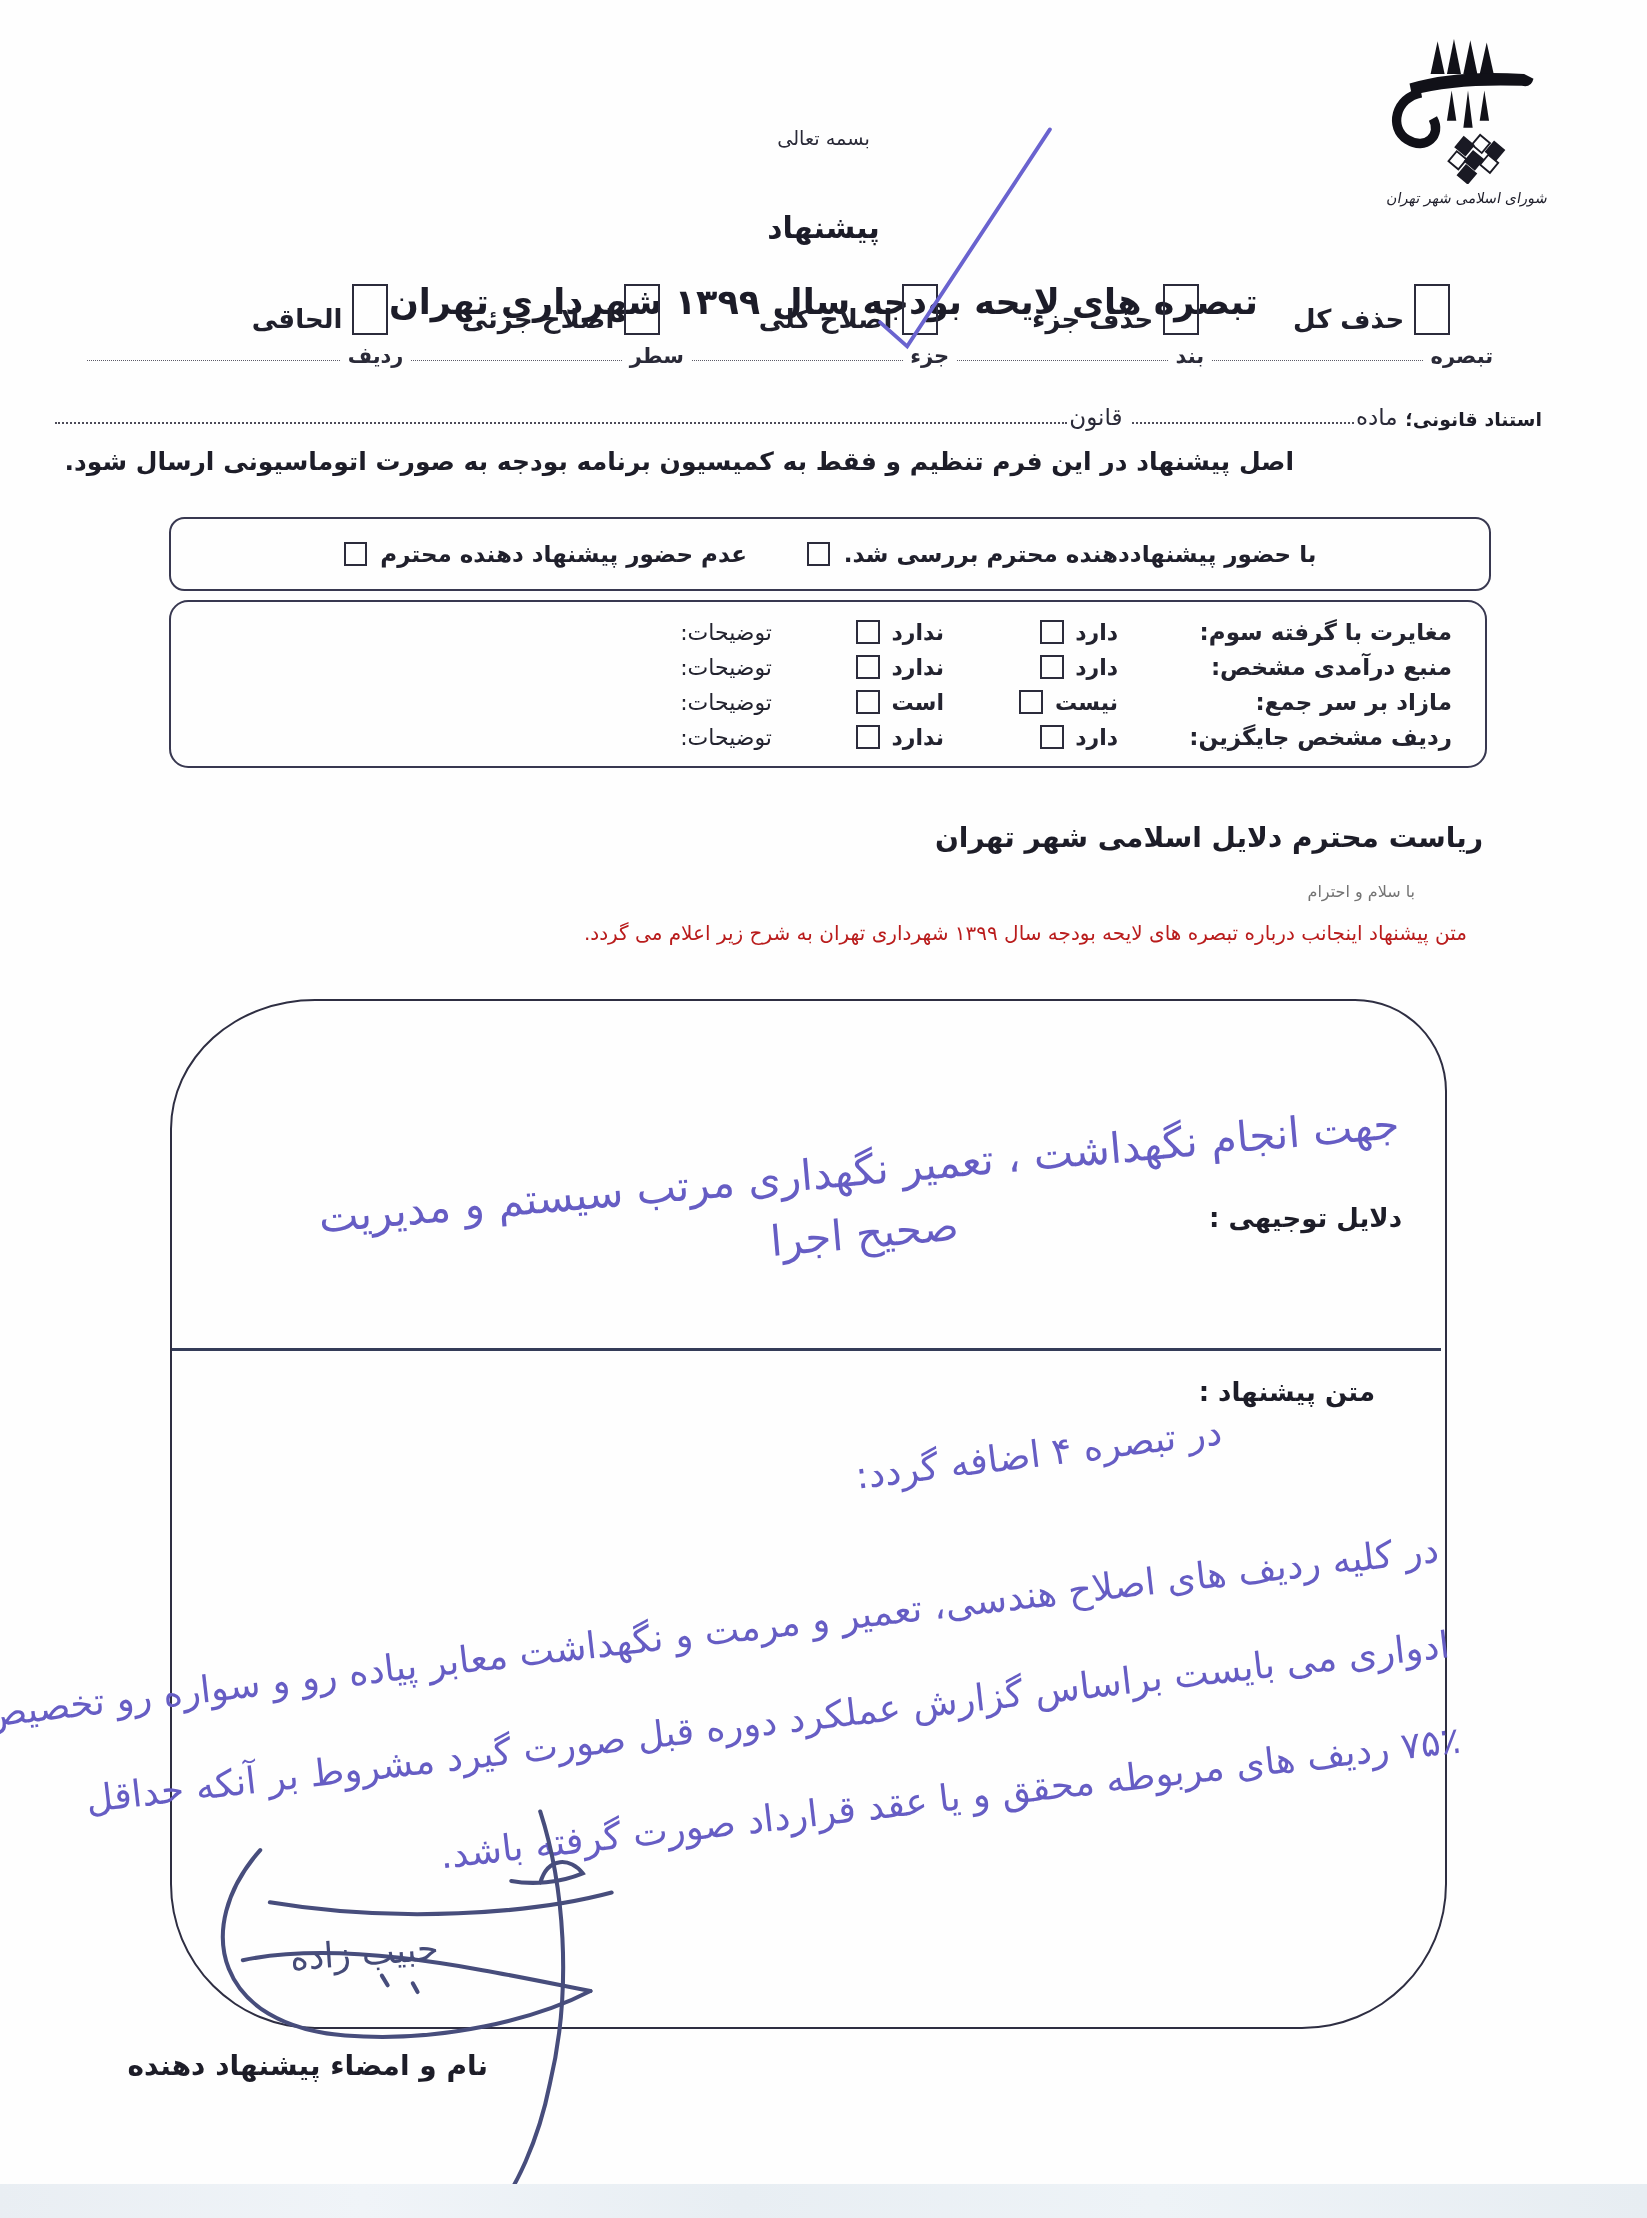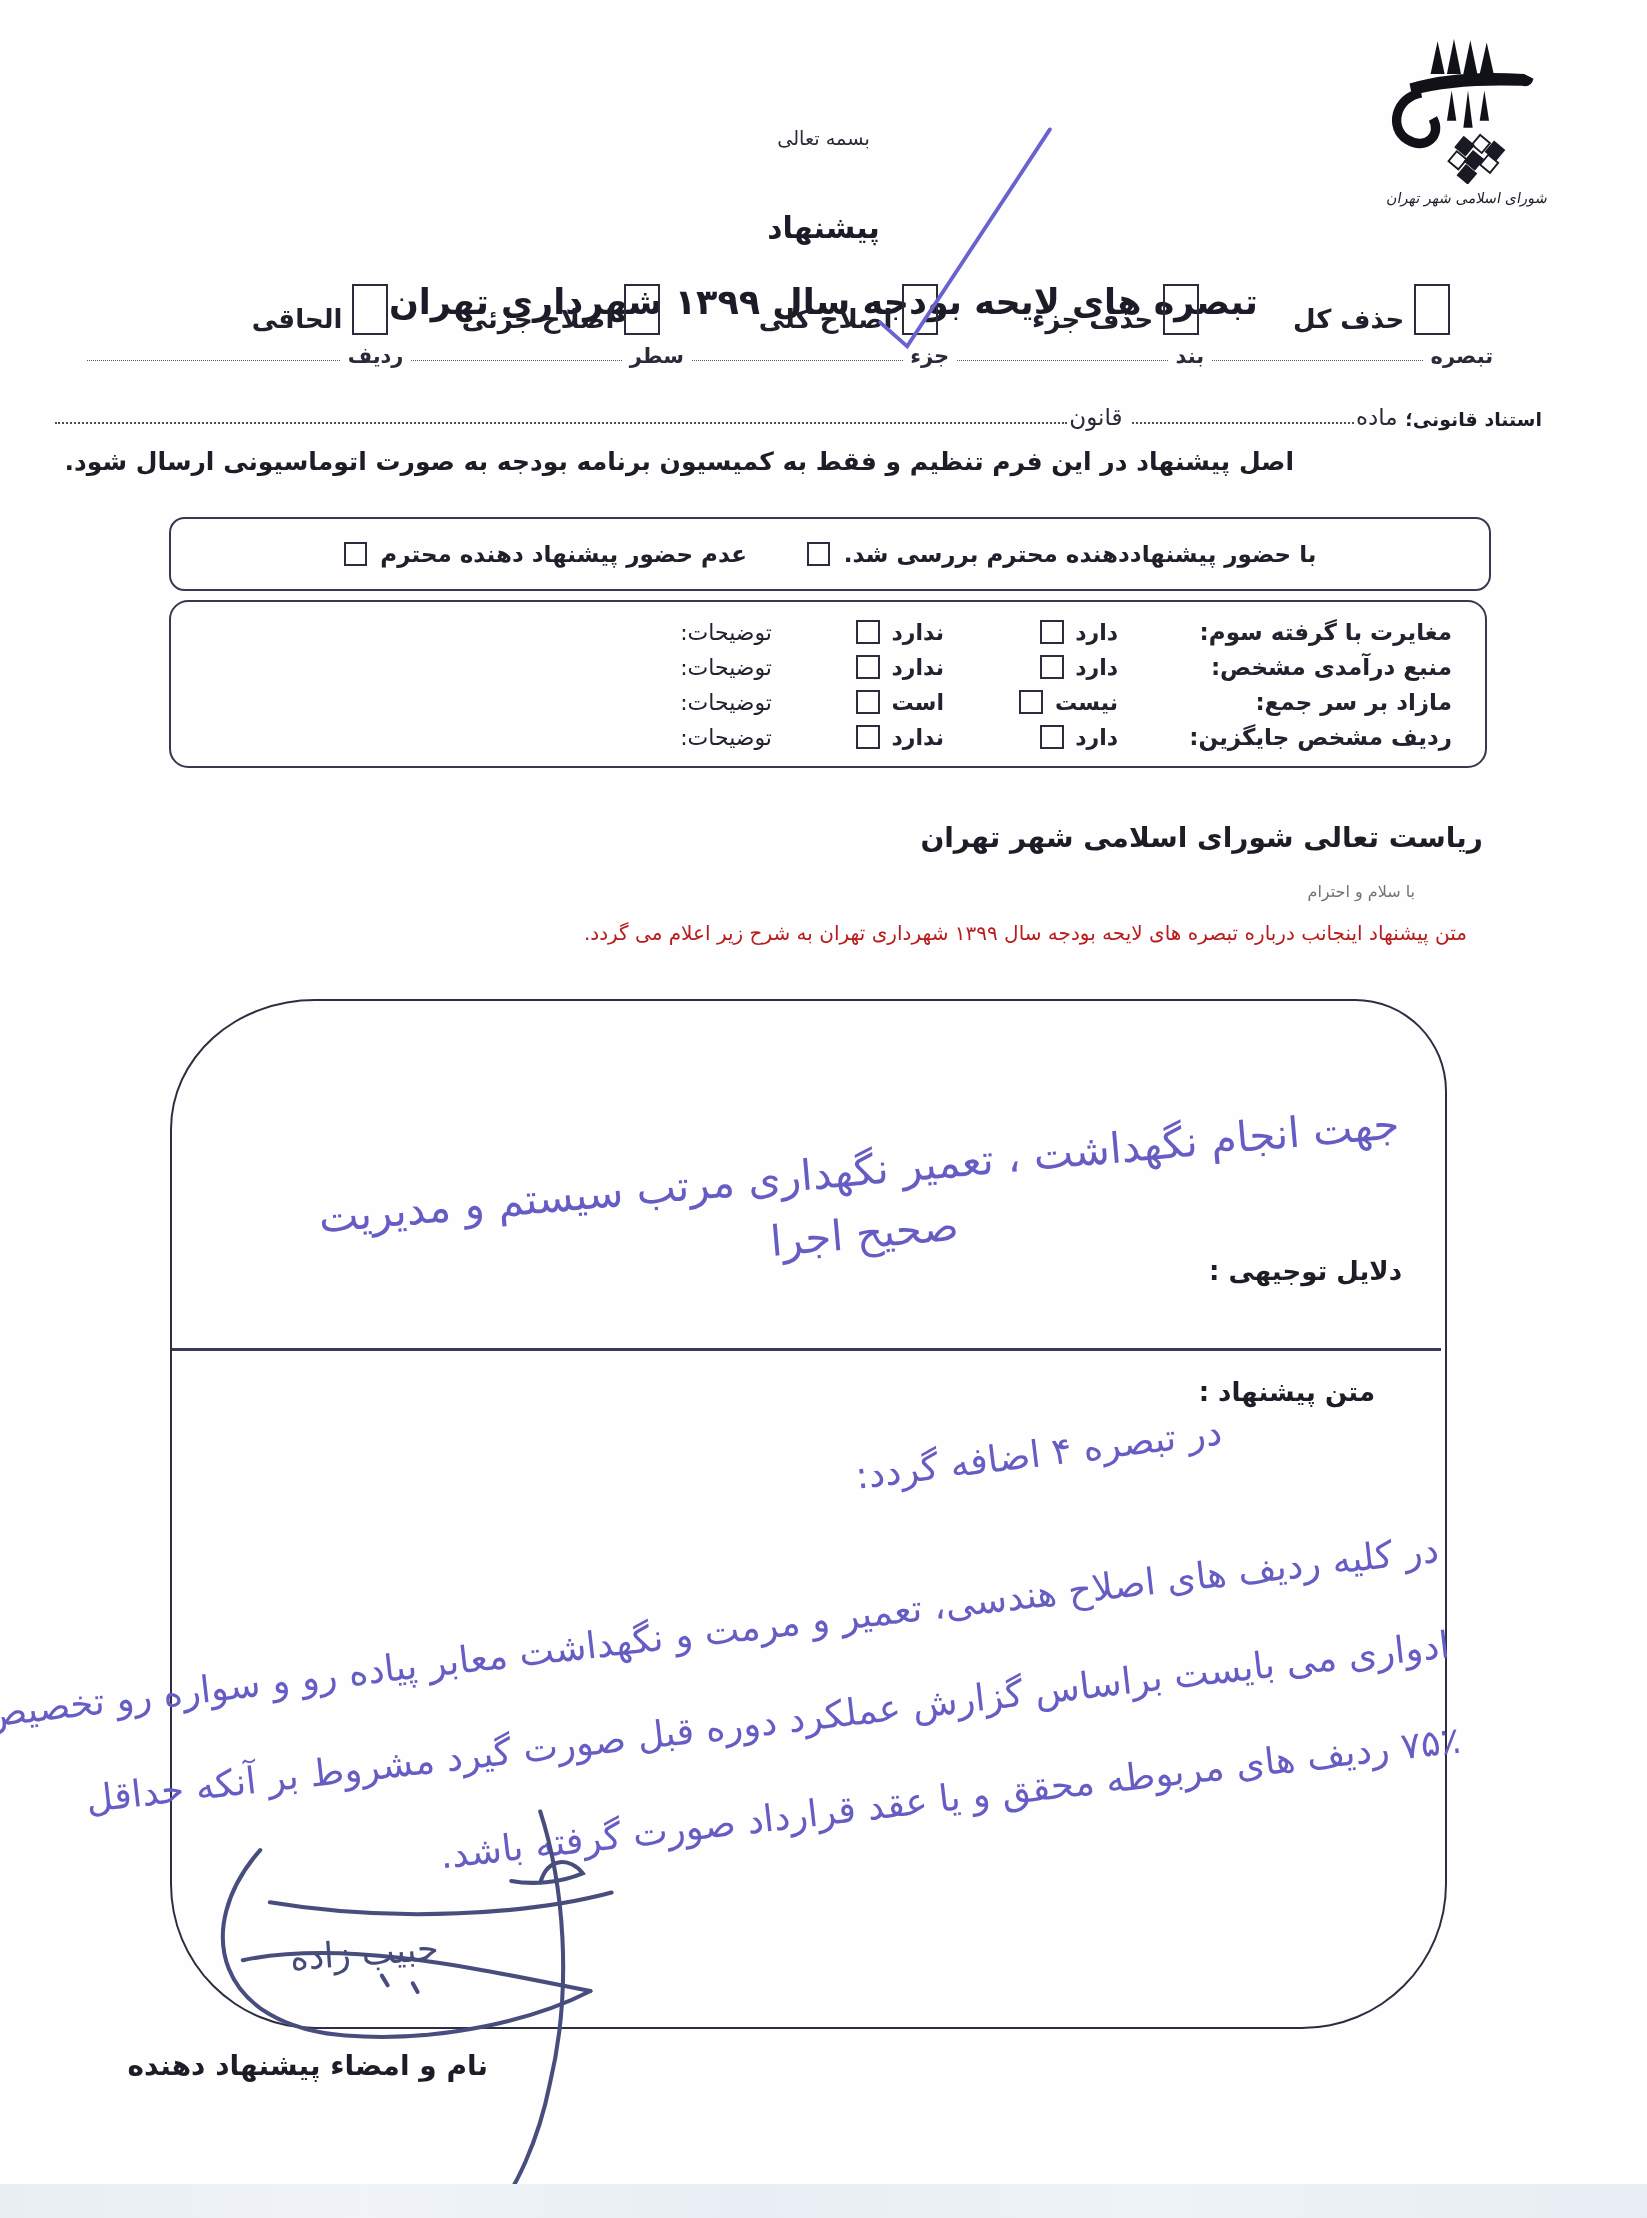--- a/index.html
+++ b/index.html
@@ -65,21 +65,21 @@
   
   .letter-to{top:821px;right:164px;font-size:28px;font-weight:bold;color:#1d1d28;white-space:nowrap;}
   .letter-sal{top:882px;right:232px;font-size:16px;color:#737373;white-space:nowrap;}
   .letter-body{top:921px;right:180px;font-size:20px;color:#b91c1c;white-space:nowrap;}
 
   
   .mainbox{top:999px;left:170px;width:1273px;height:1026px;border:2.9px solid #2e2e42;
            border-radius:145px 92px 145px 145px / 130px 92px 145px 145px;}
   .divider{top:1348px;left:172px;width:1269px;height:2.9px;background:#343c58;}
   .sec-label{font-size:26px;font-weight:bold;color:#1d1d28;white-space:nowrap;}
-  .just-label{top:1256px;right:245px;}
+  .just-label{top:1203px;right:245px;}
   .prop-label{top:1377px;right:272px;}
 
   
   .hw{color:#665dc4;white-space:normal;}
   .hw-just{top:1089px;left:285px;width:1149px;font-size:42px;transform:rotate(-5deg);transform-origin:100% 50%;line-height:1.5;text-align:center;}
   .hw-intro{top:1410px;right:425px;font-size:37px;transform:rotate(-7deg);transform-origin:100% 50%;white-space:nowrap;}
   .hw-body{top:1502px;left:183px;width:1250px;font-size:37px;transform:rotate(-6.5deg);transform-origin:100% 0%;line-height:2.6;}
   .hw-body div{white-space:nowrap;}
 
   
@@ -224,21 +224,21 @@
           <span class="cbx2"></span>
         </span>
       <span class="c-opt">
           <span>ندارد</span>
           <span class="cbx2"></span>
         </span>
       <span class="c-note">توضیحات:</span>
     </div>
   </div>
 
-  <div class="abs letter-to">ریاست تعالی شورای اسلامی شهر تهران</div>
+  <div class="abs letter-to">ریاست محترم دلایل اسلامی شهر تهران</div>
   <div class="abs letter-sal">با سلام و احترام</div>
   <div class="abs letter-body">متن پیشنهاد اینجانب درباره تبصره های لایحه بودجه سال ۱۳۹۹ شهرداری تهران به شرح زیر اعلام می گردد.</div>
 
   <div class="abs mainbox"></div>
   <div class="abs divider"></div>
 
   <div class="abs sec-label just-label">دلایل توجیهی :</div>
   <div class="abs hw hw-just">جهت انجام نگهداشت ، تعمیر نگهداری مرتب سیستم و مدیریت صحیح اجرا</div>
 
   <div class="abs sec-label prop-label">متن پیشنهاد :</div>

